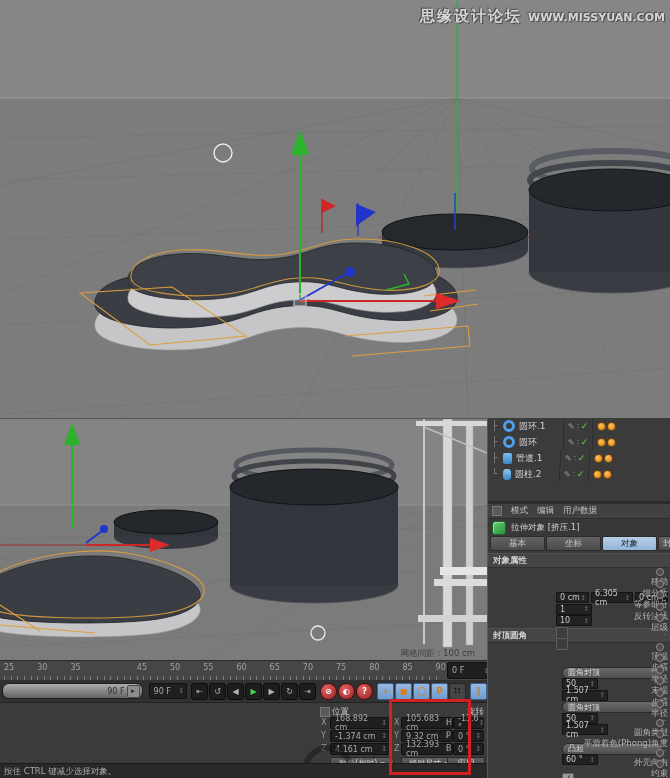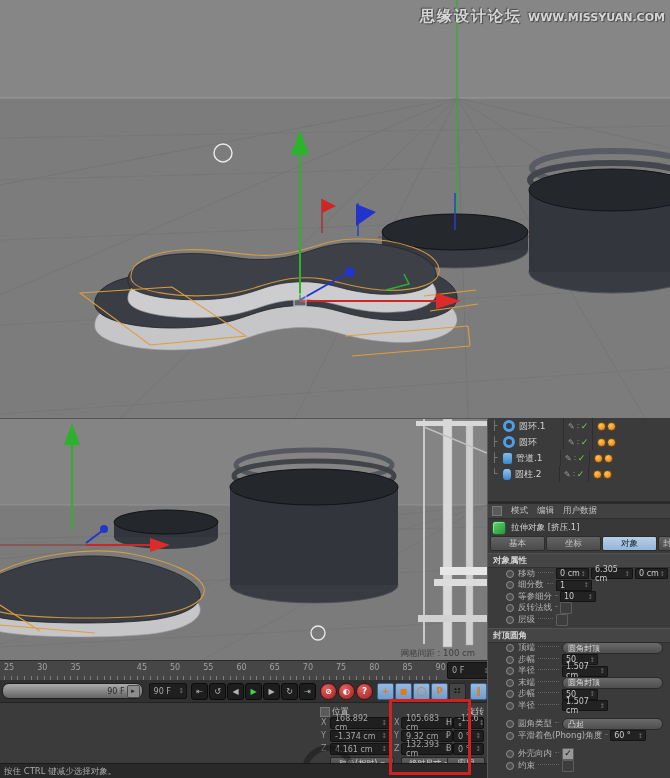--- a/index.html
+++ b/index.html
@@ -79,21 +79,21 @@
   #am-menu .menu-sq{width:8px;height:8px;background:#5a5a5a;border:1px solid #787878;}
   #am-title{display:flex;align-items:center;gap:5px;height:17px;padding-left:4px;color:#d0d0d0;font-size:8.5px;background:#383838;}
   #ext-icon{width:12px;height:12px;border-radius:3px;background:linear-gradient(145deg,#5fd06a,#2e9240);border:1px solid #1c6429;box-shadow:inset 1px 1px 1px rgba(255,255,255,.4);}
   #am-tabs{display:flex;gap:1px;height:15px;padding:0 0 0 2px;}
   .tab{flex:0 0 55px;background:linear-gradient(180deg,#636363,#4b4b4b);border:1px solid #2c2c2c;border-radius:2px;
      color:#c4c4c4;font-size:8.5px;display:flex;align-items:center;justify-content:center;box-sizing:border-box;}
   .tab.active{background:linear-gradient(180deg,#b8cfe8,#93b5d8);color:#15212e;}
   .tab.clipped{justify-content:flex-start;padding-left:4px;}
   .am-section{height:13px;line-height:13px;background:#454545;border-top:1px solid #515151;border-bottom:1px solid #303030;
      color:#d3d3d3;font-size:8.5px;font-weight:bold;padding-left:5px;margin-top:2px;}
-  .attr-row{display:flex;align-items:center;height:11.5px;padding:0 2px 0 18px;}
+  .attr-row{display:flex;align-items:flex-end;height:11.5px;padding:0 2px 0 3px;flex-direction:column;}
   .attr-row.gap{margin-top:7px;}
   .adot{width:6px;height:6px;border-radius:50%;border:1px solid #8e8e8e;background:#4c4c4c;flex:0 0 auto;margin-right:4px;}
   .alabel{color:#b5b5b5;font-size:8.5px;white-space:nowrap;flex:0 0 auto;}
   .leader{flex:1;border-bottom:1px dotted #646464;margin:0 3px 3px 3px;min-width:2px;}
   .avals{flex:0 0 auto;display:flex;gap:2px;align-items:center;}
   .avals.w1{width:112px;}
   .avals.w2{width:106px;}
   .afield{width:36px;height:11px;background:#222;border:1px solid #141414;border-radius:1px;color:#c9c9c9;
      font-size:8px;display:flex;align-items:center;padding:0 2px 0 3px;box-sizing:border-box;}
   .afield .stp{margin-left:auto;color:#6e6e6e;font-size:6.5px;}

